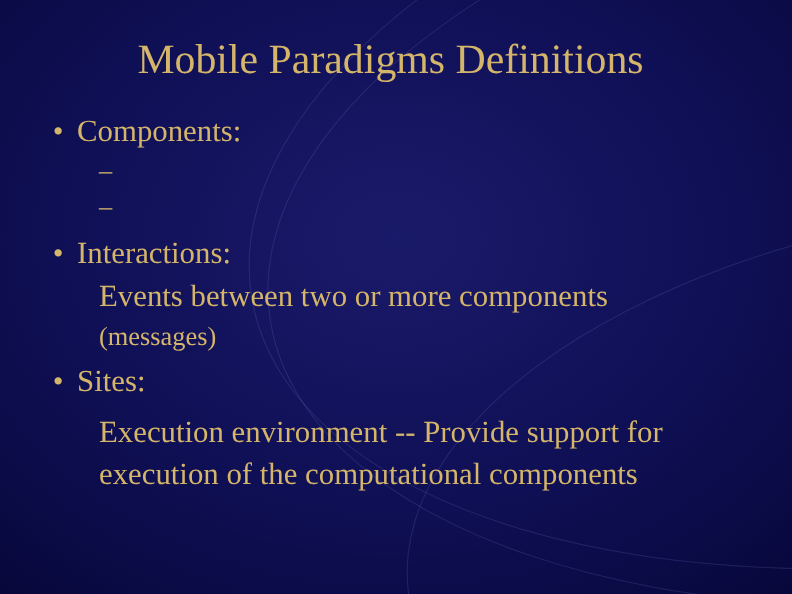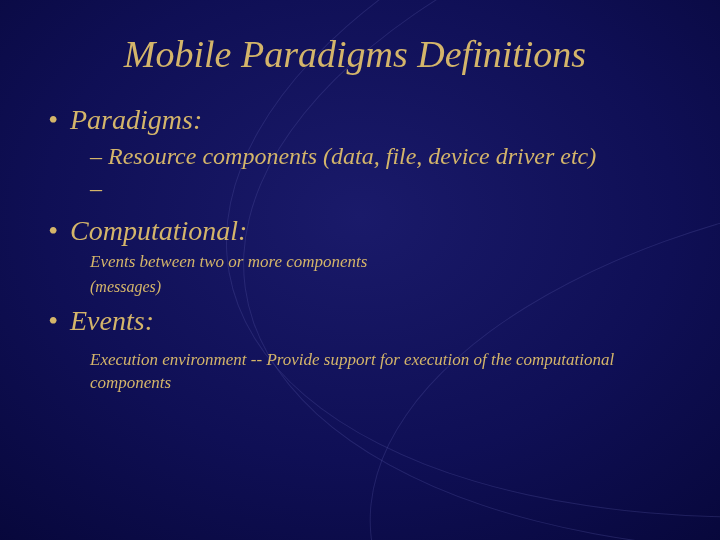--- a/index.html
+++ b/index.html
@@ -24,21 +24,20 @@
   .swoosh.s1 { width: 1400px; height: 700px; right: -900px; top: -200px; transform: rotate(-10deg); }
   .swoosh.s2 { width: 1400px; height: 700px; right: -920px; top: -160px; transform: rotate(-8deg); }
   .swoosh.s3 { width: 1200px; height: 600px; right: -850px; top: 180px; transform: rotate(-5deg); }
 
   .slide {
     position: relative;
     width: 710px;
     height: 540px;
     box-sizing: border-box;
     padding: 24px 48px 24px 48px;
-    font-style: italic;
   }
   .title {
     text-align: center;
     font-size: 38px;
     color: #d4b56a;
     margin: 8px 0 28px 0;
     font-weight: normal;
   }
   ul.top {
     list-style: none;
@@ -65,74 +64,73 @@
   .sub .dash-row {
     display: flex;
     align-items: baseline;
   }
   .sub .dash {
     width: 18px;
     flex-shrink: 0;
   }
   .subtext {
     margin: 4px 0 2px 42px;
-    font-size: 17px;
+    font-size: 28px;
     line-height: 1.35;
   }
   .subtext.wrap {
     max-width: 610px;
     margin-top: 12px;
   }
   .small {
-    font-size: 16px;
+    font-size: 24px;
     margin-top: 2px;
     margin-bottom: 8px;
   }
 </style>
 </head>
 <body>
 
 <div class="swoosh s1"></div>
 <div class="swoosh s2"></div>
 <div class="swoosh s3"></div>
 
 <div class="slide">
 
   <h1 class="title">Mobile Paradigms Definitions</h1>
 
   <ul class="top">
 
     <li>
       <div class="bullet-row">
         <span class="bullet-dot">•</span>
-        <span>Paradigms:</span>
+        <span>Components:</span>
       </div>
       <div class="sub">
         <div class="dash-row">
           <span class="dash">–</span>
-          <span>Resource components (data, file, device driver etc)</span>
         </div>
         <div class="dash-row">
           <span class="dash">–</span>
         </div>
       </div>
     </li>
 
     <li>
       <div class="bullet-row">
         <span class="bullet-dot">•</span>
-        <span>Computational:</span>
+        <span>Interactions:</span>
       </div>
       <div class="subtext">Events between two or more components</div>
       <div class="subtext small">(messages)</div>
     </li>
 
     <li>
       <div class="bullet-row">
         <span class="bullet-dot">•</span>
-        <span>Events:</span>
+        <span>Sites:</span>
       </div>
       <div class="subtext wrap">Execution environment -- Provide support for execution of the computational components</div>
     </li>
 
   </ul>
 
 </div>
 
 </body></html>

